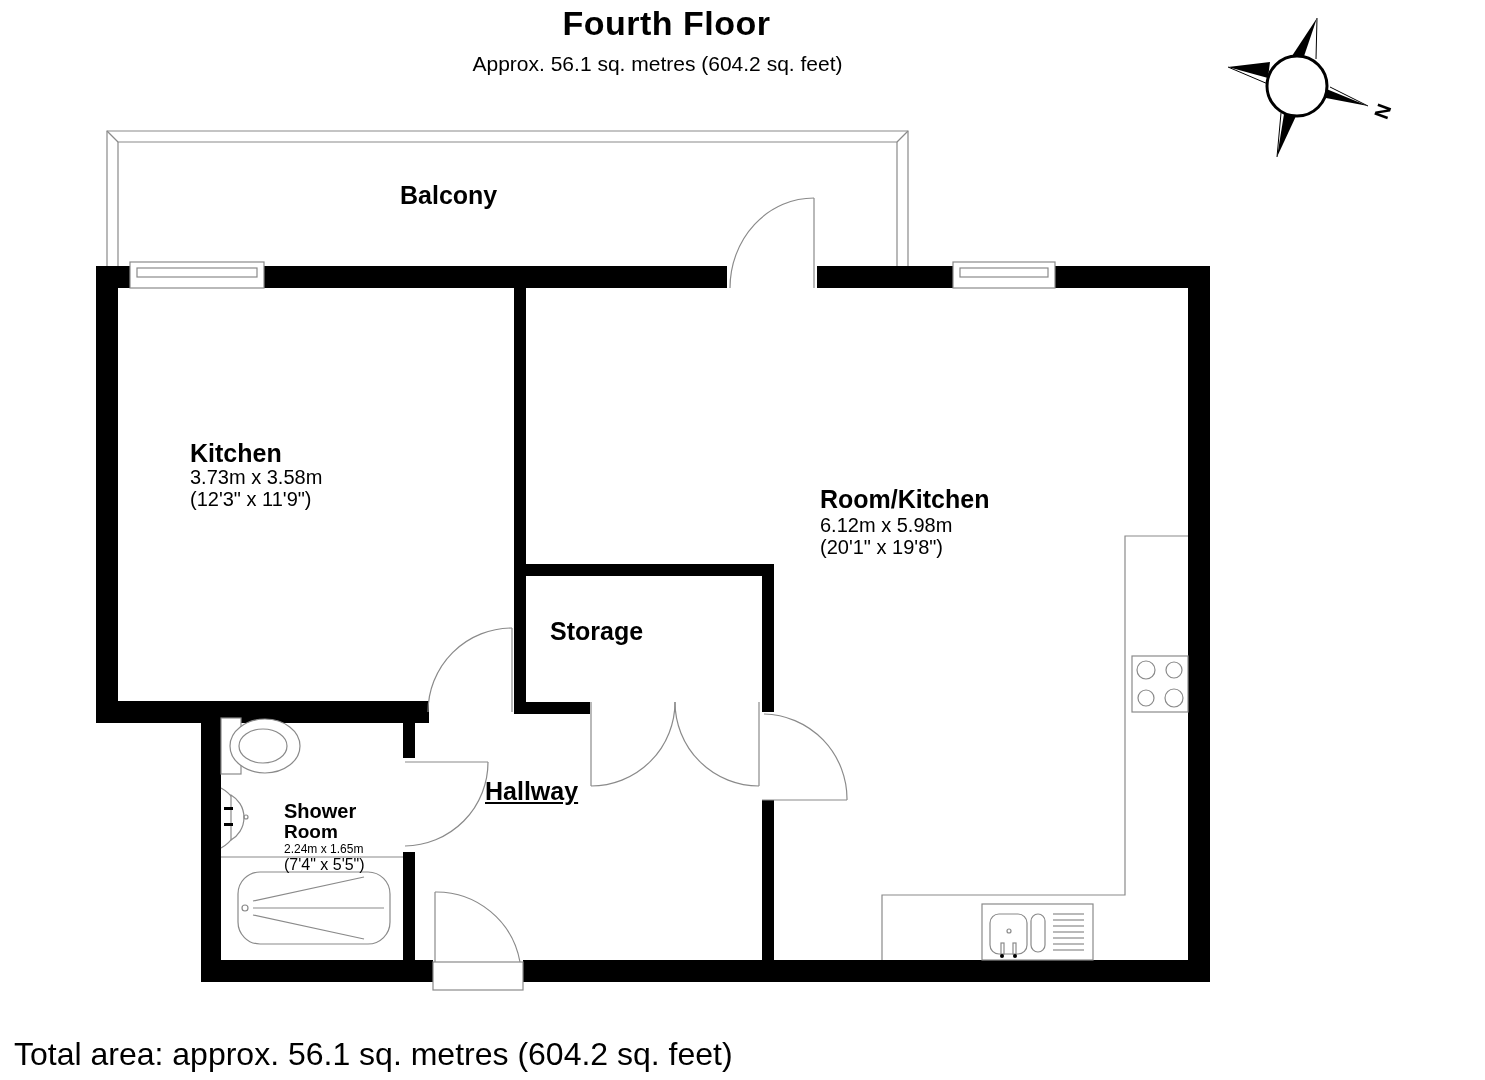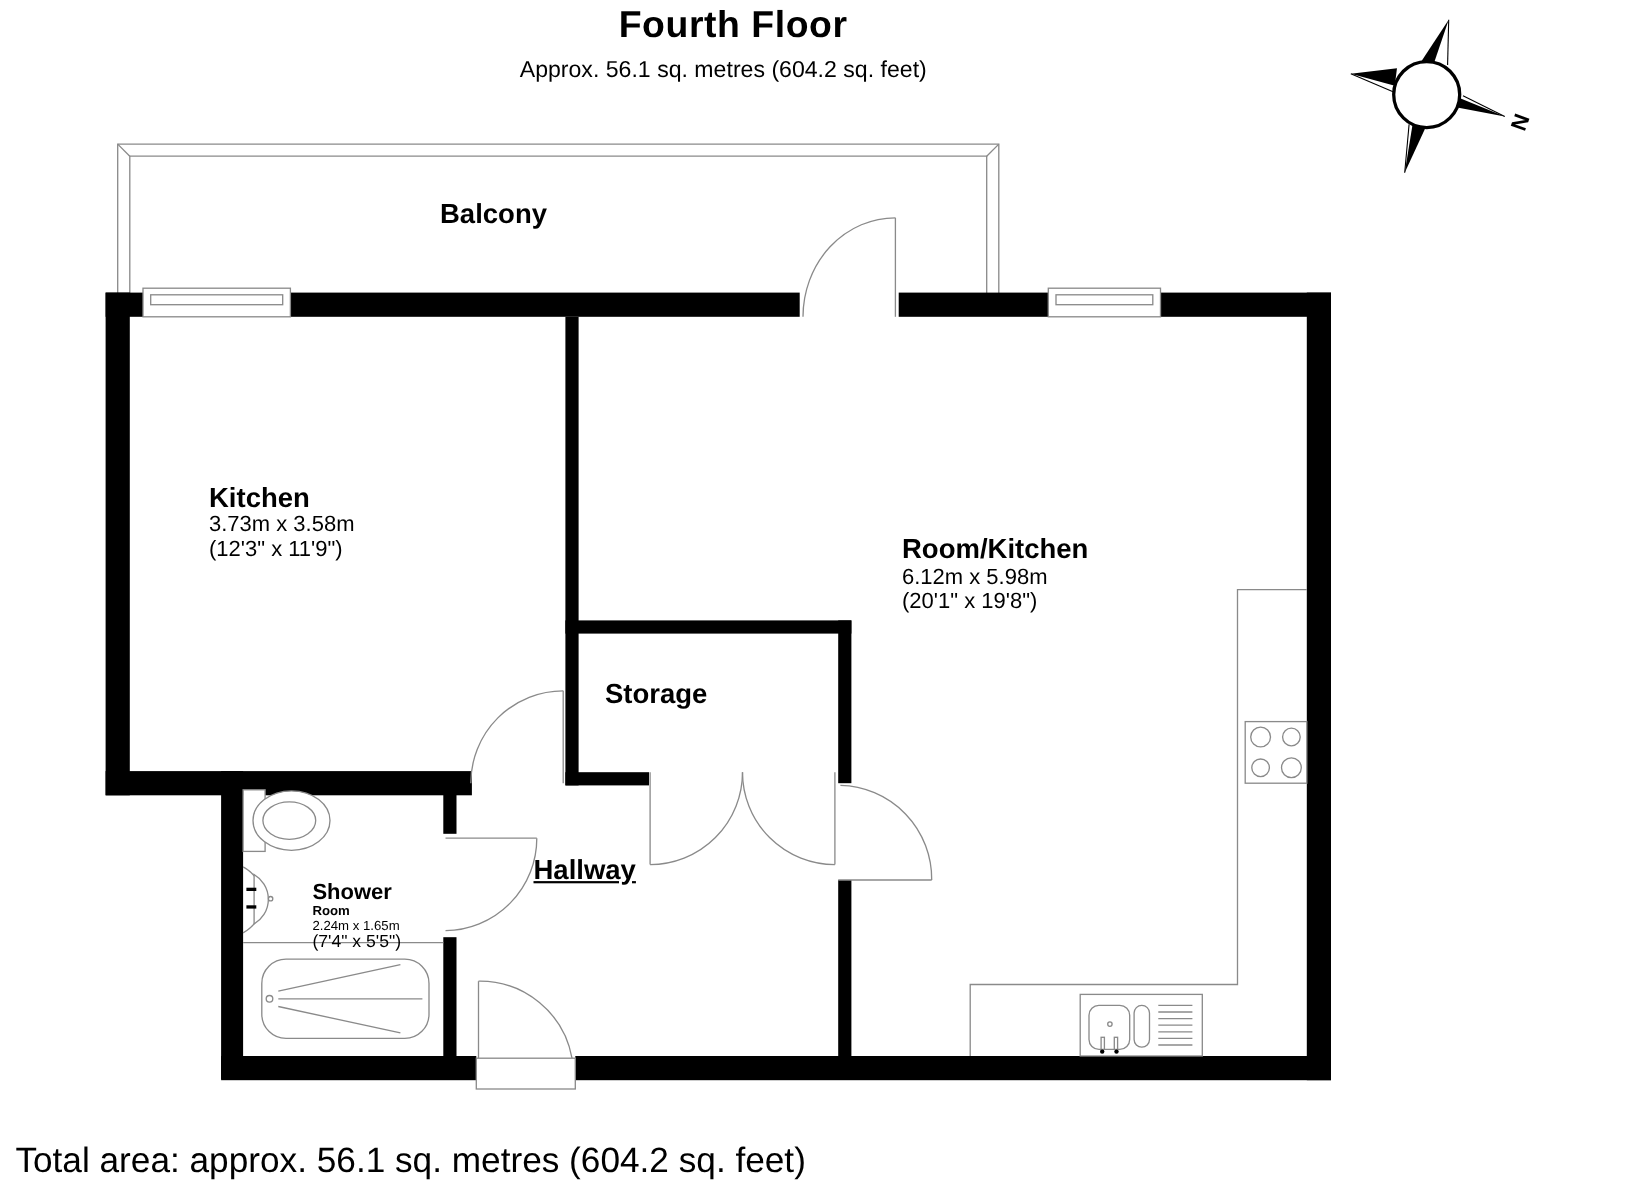--- a/index.html
+++ b/index.html
@@ -167,21 +167,21 @@
   <span class="room-dim">6.12m x 5.98m</span>
   <span class="room-dim">(20'1" x 19'8")</span>
 </div>
 
 <div class="room-label" style="left:550px; top:619px; width:200px;">
   <span class="room-name">Storage</span>
 </div>
 
 <div class="room-label" style="left:284px; top:752px; width:140px;margin-top:48px;">
   <span class="room-name" style="font-size:20px; line-height:1.1;">Shower</span>
-  <span class="room-name" style="font-size:12px; line-height:1.1;">Room</span>
+  <span class="room-name" style="font-size:19px; line-height:1.1;">Room</span>
   <span class="room-dim" style="font-size:12px;">2.24m x 1.65m</span>
   <span class="room-dim" style="font-size:16px;">(7'4" x 5'5")</span>
 </div>
 
 <div class="room-label" style="left:485px; top:779px; width:200px;text-decoration:underline;">
   <span class="room-name">Hallway</span>
 </div>
 
 <div class="abs footer">Total area: approx. 56.1 sq. metres (604.2 sq. feet)</div>
 

